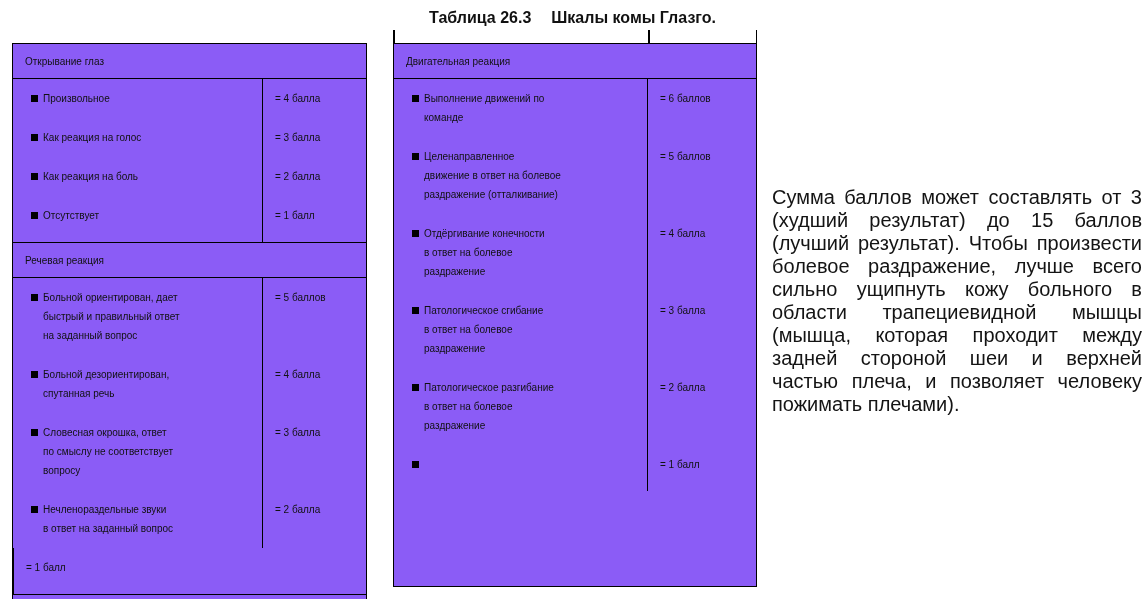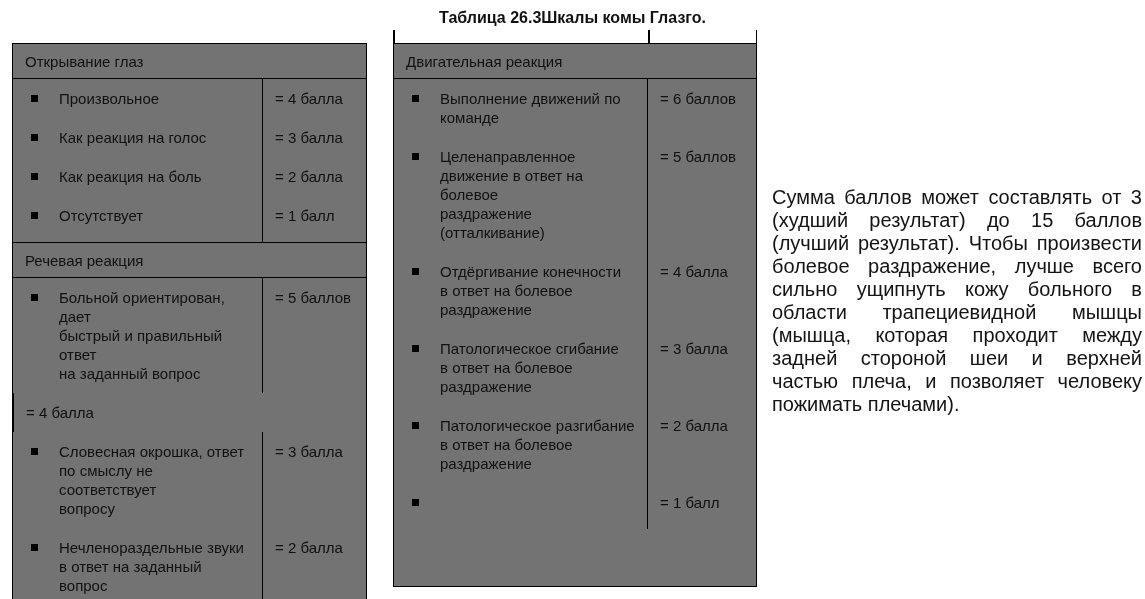--- a/index.html
+++ b/index.html
@@ -15,45 +15,45 @@
   .caption {
     position: absolute;
     top: 9px;
     left: 0;
     width: 100%;
     text-align: center;
     font-size: 16px;
     font-weight: bold;
     white-space: nowrap;
   }
-  .caption .caption-text { margin-left: 0; }
+  .caption .caption-text { margin-left: 0; padding-left: 20px; }
 
   .gcs-table {
     position: absolute;
     box-sizing: border-box;
     border: 1.5px solid #000;
-    background: #737373;
-    font-size: 15px;
+    background: #8b5cf6;
+    font-size: 10px;
     line-height: 19px;
   }
   .left-table  { left: 12px;  top: 43px; width: 355px; height: 556px; border-bottom: none; }
   .middle-table{ left: 393px; top: 43px; width: 364px; height: 544px; }
 
   .section-header {
     padding: 8px 12px 7px 12px;
     border-bottom: 1.5px solid #000;
   }
   .section-body { }
   .section-body.rule-below { border-bottom: 1.5px solid #000; }
 
   .row { display: flex; align-items: stretch; }
   .cell-text {
     flex: 1;
     display: flex;
-    gap: 21px;
+    gap: 5px;
     padding: 10px 8px 10px 18px;
     box-sizing: border-box;
   }
   .cell-score {
     box-sizing: border-box;
     border-left: 1.5px solid #000;
     padding: 10px 4px 10px 12px;
     white-space: nowrap;
   }
   .left-table  .cell-score { width: 104px; }
@@ -145,20 +145,25 @@
         <div class="row">
           <div class="cell-text">
               <span class="bullet"></span>
               <span class="item-text">Больной ориентирован, дает
 быстрый и правильный ответ
 на заданный вопрос</span>
             </div>
           <div class="cell-score">= 5 баллов</div>
         </div>
         <div class="row">
+          <div class="cell-text">
+              <span class="bullet"></span>
+              <span class="item-text">Больной дезориентирован,
+спутанная речь</span>
+            </div>
           <div class="cell-score">= 4 балла</div>
         </div>
         <div class="row">
           <div class="cell-text">
               <span class="bullet"></span>
               <span class="item-text">Словесная окрошка, ответ
 по смыслу не соответствует
 вопросу</span>
             </div>
           <div class="cell-score">= 3 балла</div>

